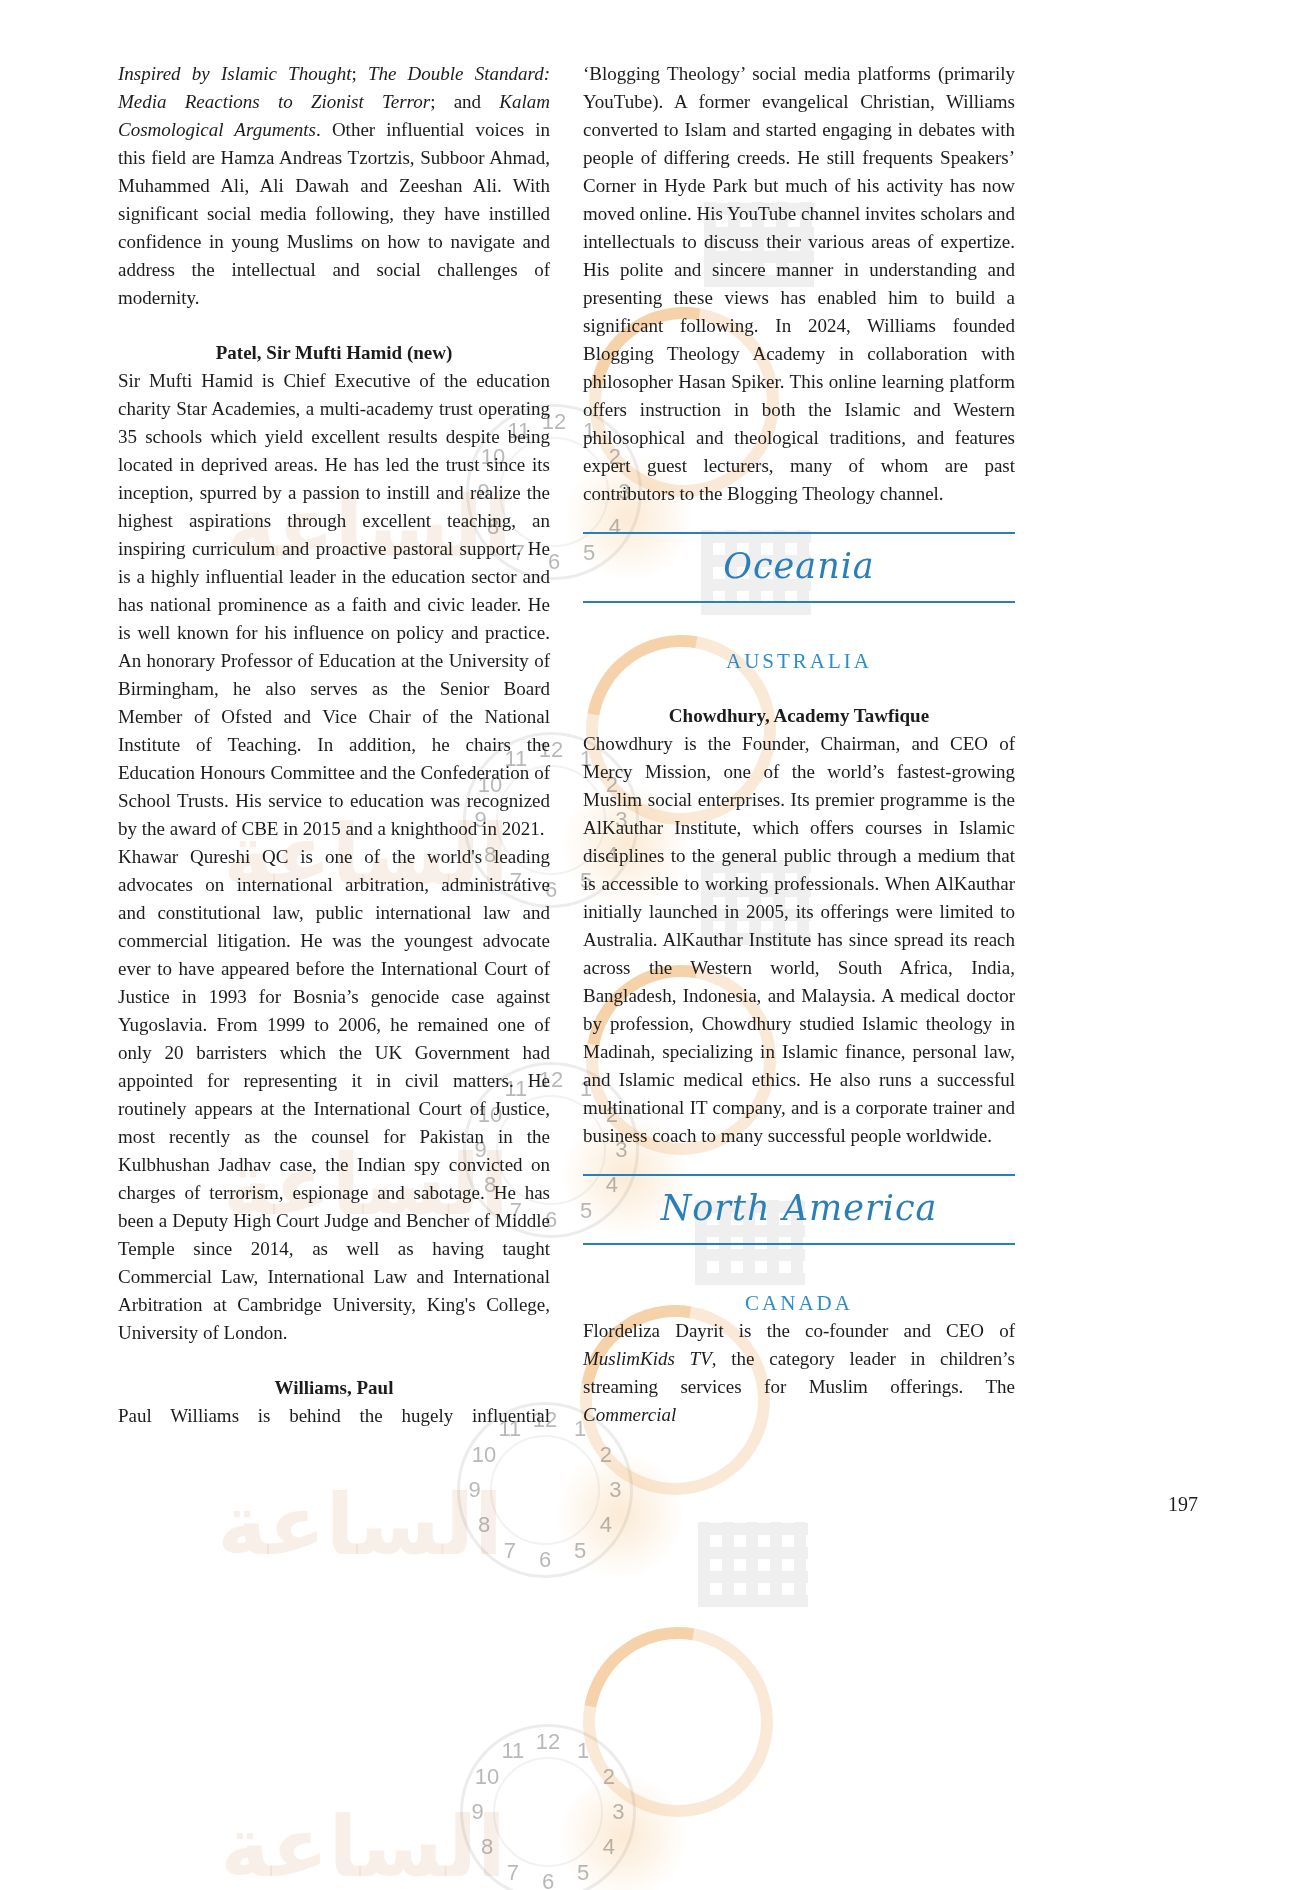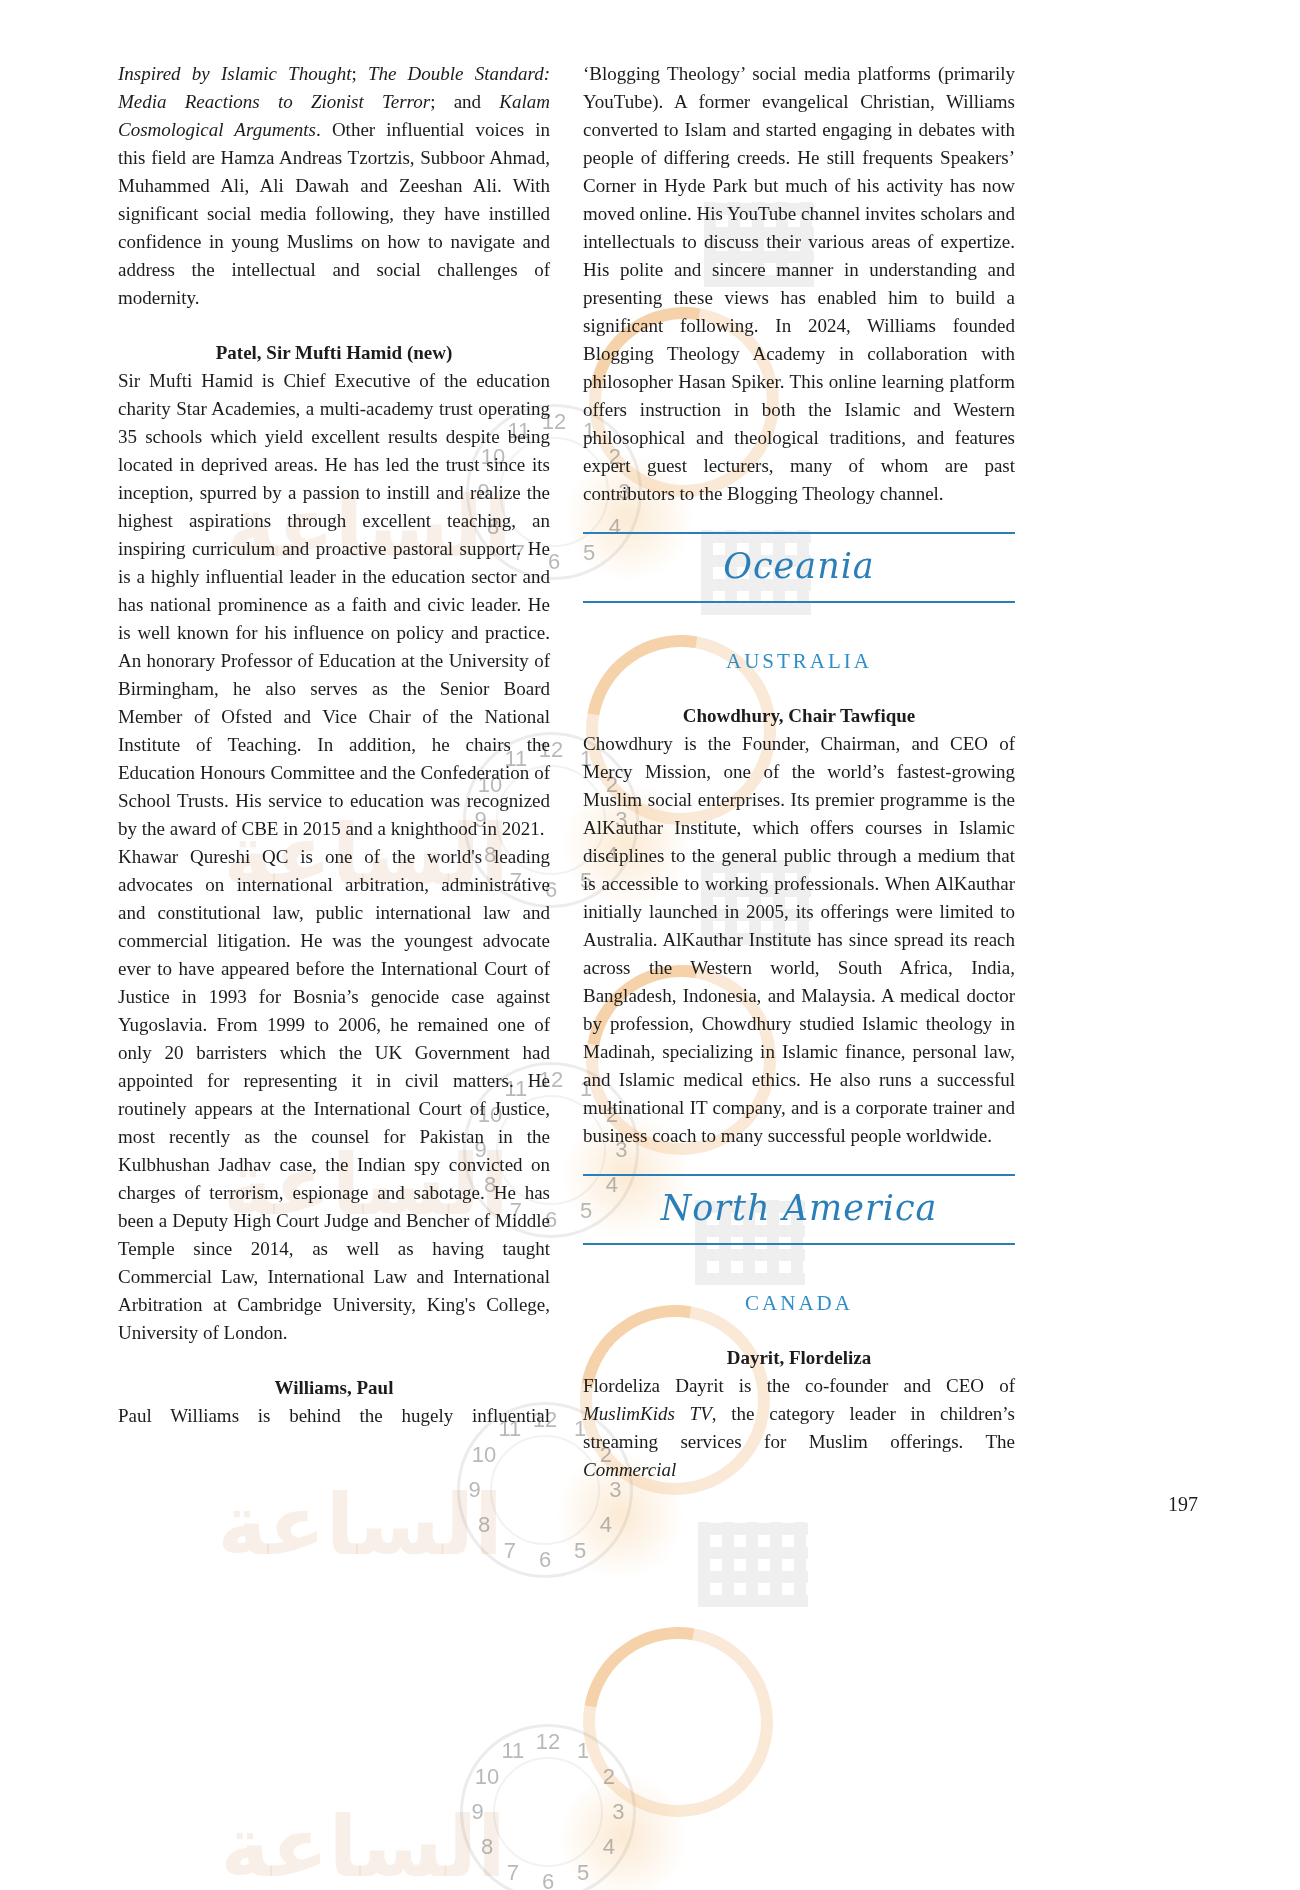--- a/index.html
+++ b/index.html
@@ -161,32 +161,31 @@
       <p class="body-text"><span>‘Blogging Theology’ social media platforms (primarily YouTube). A former evangelical Christian, Williams converted to Islam and started engaging in debates with people of differing creeds. He still frequents Speakers’ Corner in Hyde Park but much of his activity has now moved online. His YouTube channel invites scholars and intellectuals to discuss their various areas of expertize. His polite and sincere manner in understanding and presenting these views has enabled him to build a significant following. In 2024, Williams founded Blogging Theology Academy in collaboration with philosopher Hasan Spiker. This online learning platform offers instruction in both the Islamic and Western philosophical and theological traditions, and features expert guest lecturers, many of whom are past contributors to the Blogging Theology channel.</span></p>
 
       <div class="region-block">
         <hr class="rule">
         <div class="region-title">Oceania</div>
         <hr class="rule">
       </div>
 
       <div class="country-title">AUSTRALIA</div>
 
-      <h3 class="entry-heading">Chowdhury, Chair Tawfique</h3>
+      <h3 class="entry-heading">Chowdhury, Academy Tawfique</h3>
       <p class="body-text"><span>Chowdhury is the Founder, Chairman, and CEO of Mercy Mission, one of the world’s fastest-growing Muslim social enterprises. Its premier programme is the AlKauthar Institute, which offers courses in Islamic disciplines to the general public through a medium that is accessible to working professionals. When AlKauthar initially launched in 2005, its offerings were limited to Australia. AlKauthar Institute has since spread its reach across the Western world, South Africa, India, Bangladesh, Indonesia, and Malaysia. A medical doctor by profession, Chowdhury studied Islamic theology in Madinah, specializing in Islamic finance, personal law, and Islamic medical ethics. He also runs a successful multinational IT company, and is a corporate trainer and business coach to many successful people worldwide.</span></p>
 
       <div class="region-block">
         <hr class="rule">
         <div class="region-title">North America</div>
         <hr class="rule">
       </div>
 
       <div class="country-title">CANADA</div>
 
-      <h3 class="entry-heading">Dayrit, Flordeliza</h3>
       <p class="body-text cont"><span>Flordeliza Dayrit is the co-founder and CEO of </span><span class="it">MuslimKids TV</span><span>, the category leader in children’s streaming services for Muslim offerings. The </span><span class="it">Commercial</span></p>
     </section>
 
   </main>
 
   <div class="page-number">197</div>
 
 </div>
 
 </body></html>

